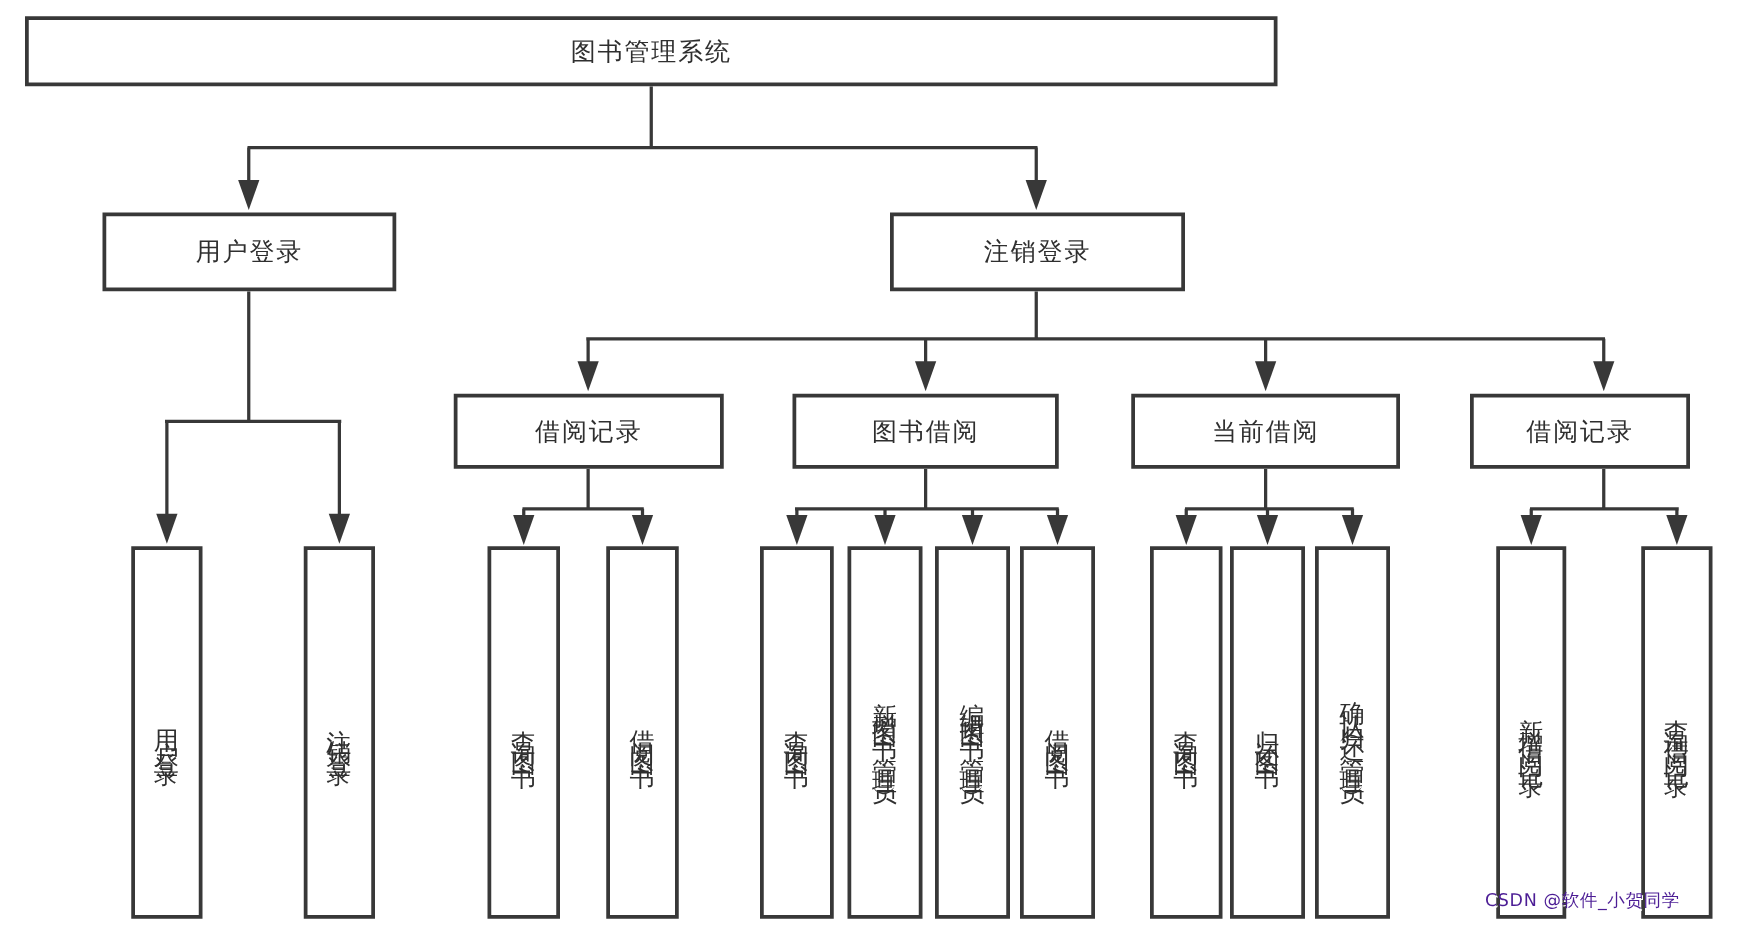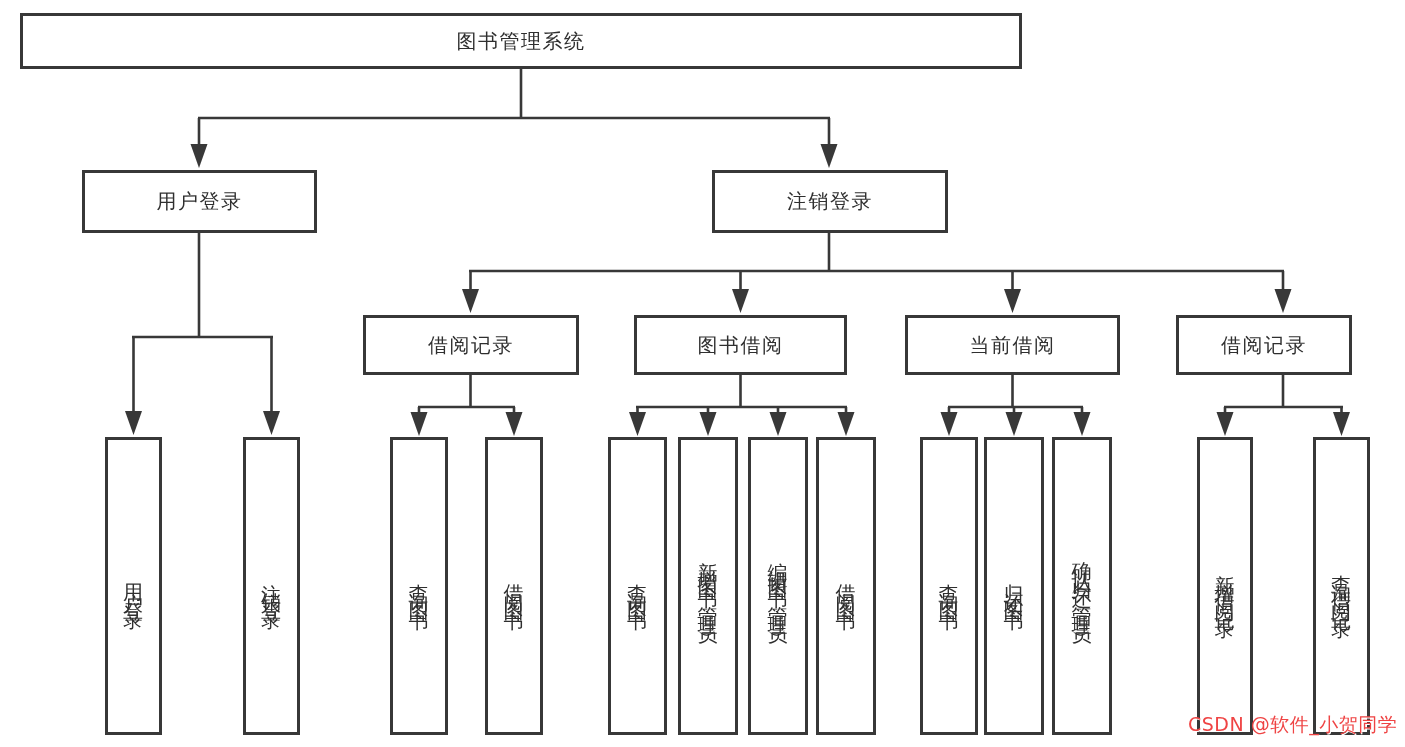--- a/index.html
+++ b/index.html
@@ -42,22 +42,22 @@
     text-orientation: mixed;
     font-size: 20px;
     line-height: 1;
     letter-spacing: 9px;
     color: #2f2f2f;
   }
   .watermark {
     position: absolute;
     left: 1188px;
     top: 712px;
-    font-size: 19px;
-    color: #ef4444;
+    font-size: 14px;
+    color: #4c1d95;
     letter-spacing: 0.5px;
     white-space: nowrap;
     text-shadow: 1px 1px 0 #ffffff;
   }
 </style>
 </head>
 <body>
 
 <div class="canvas">
 

